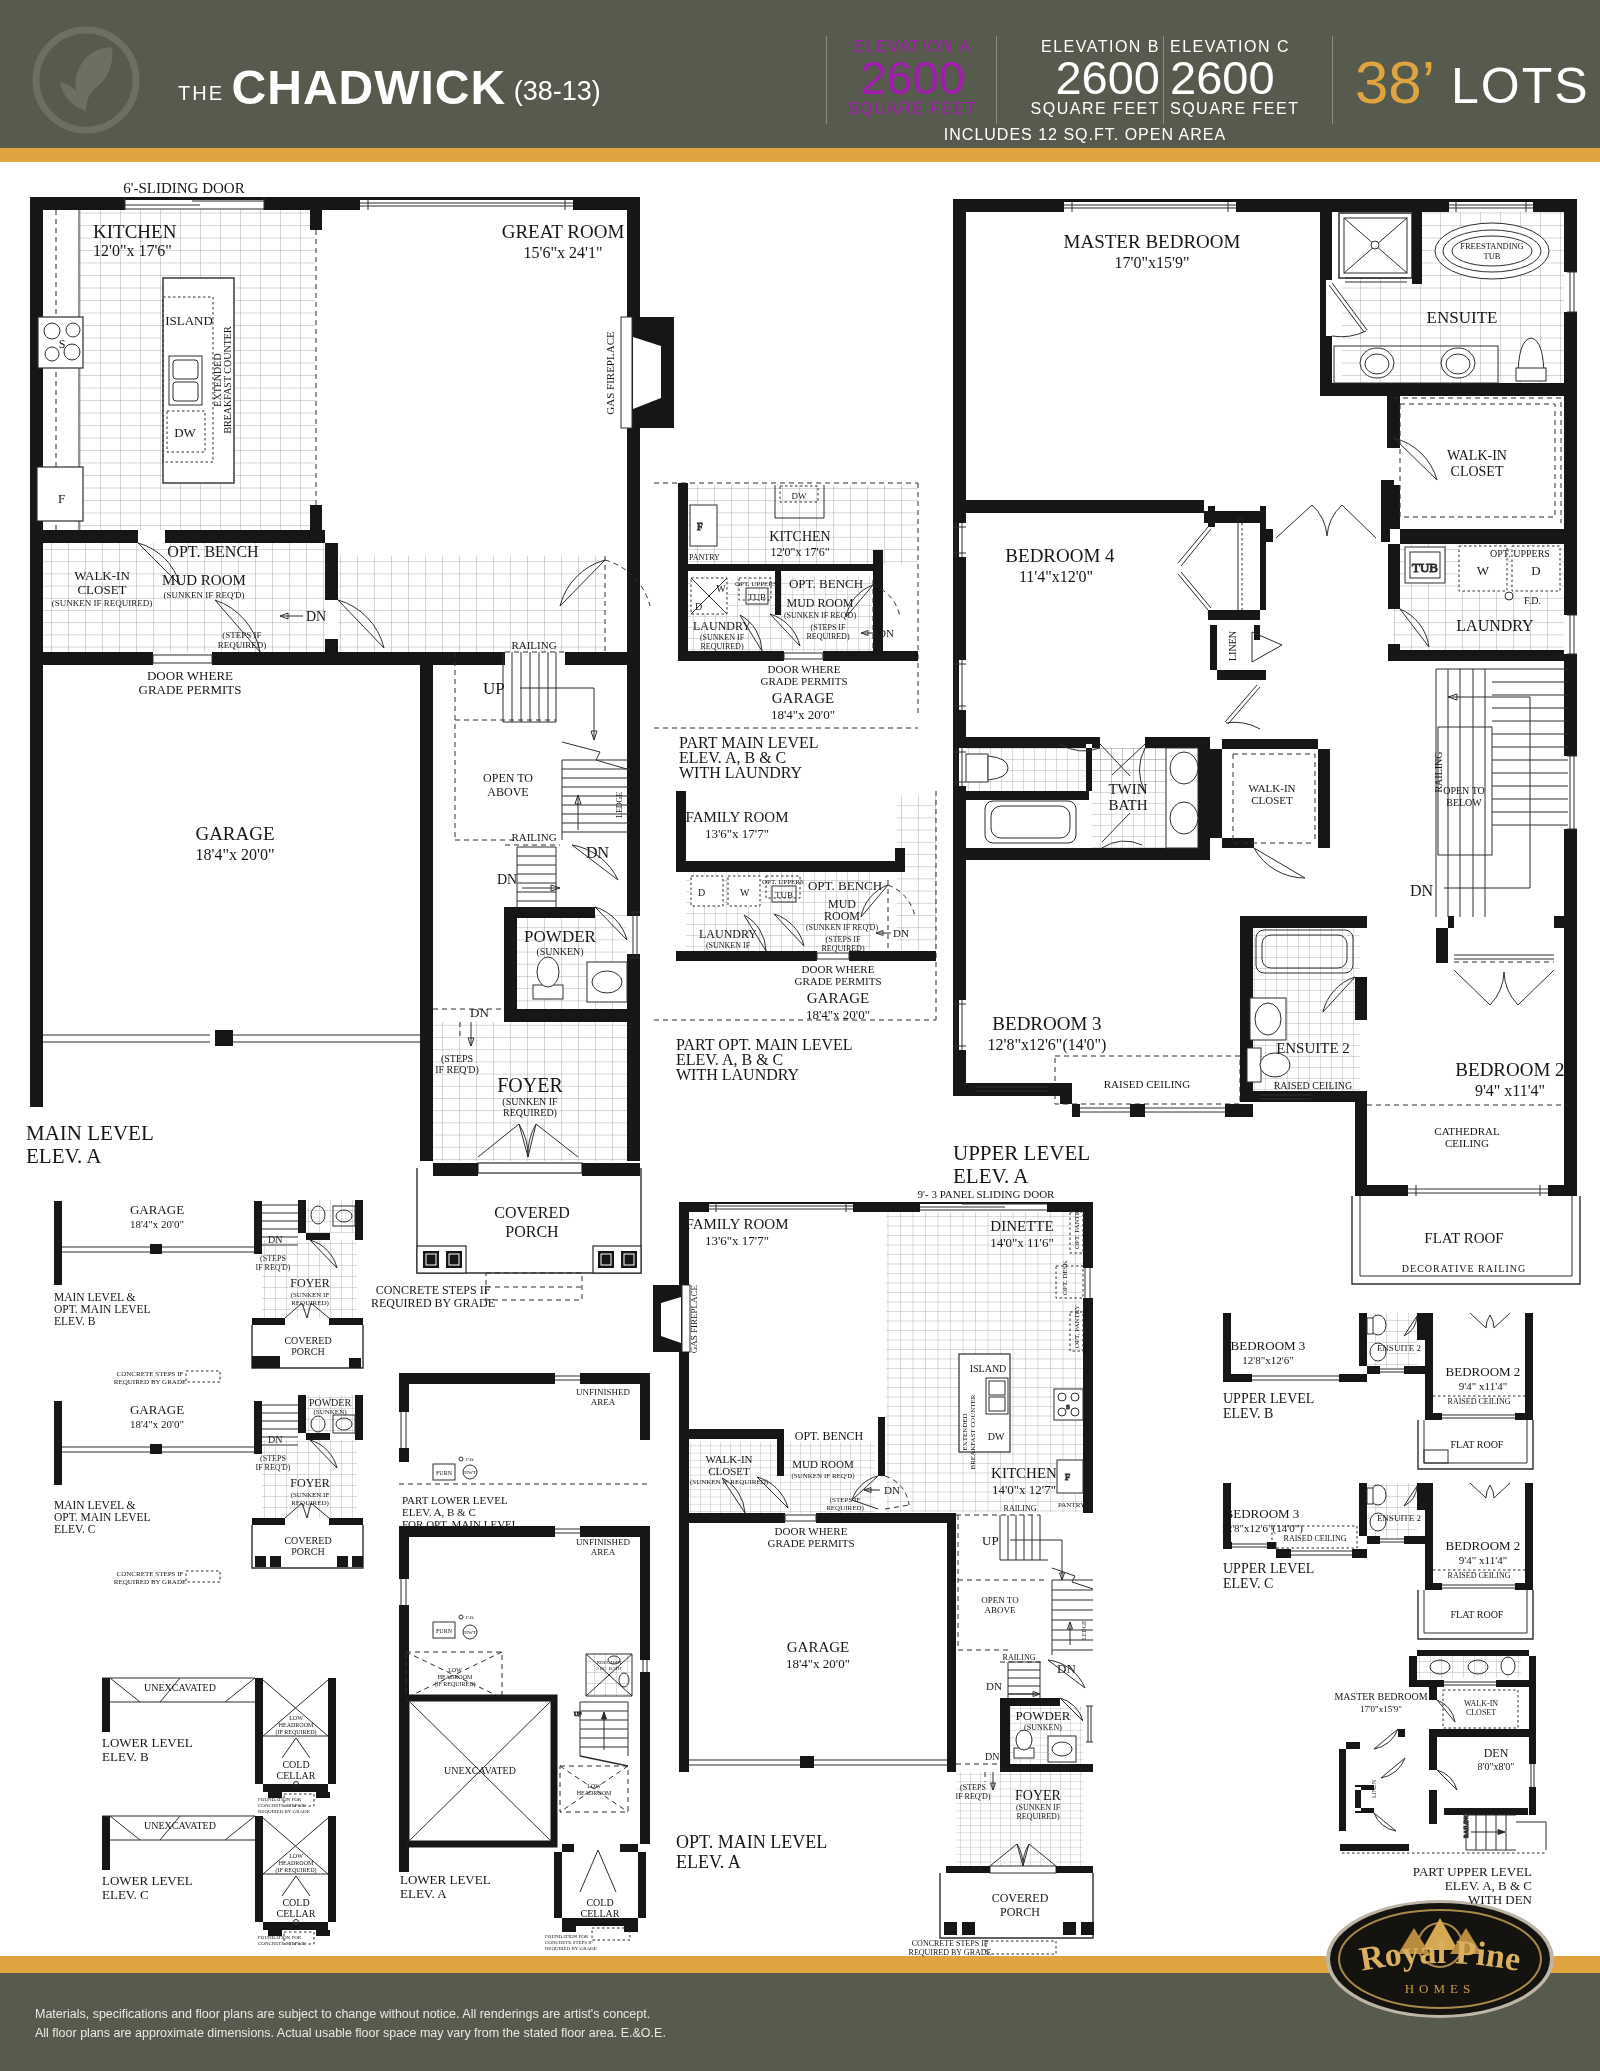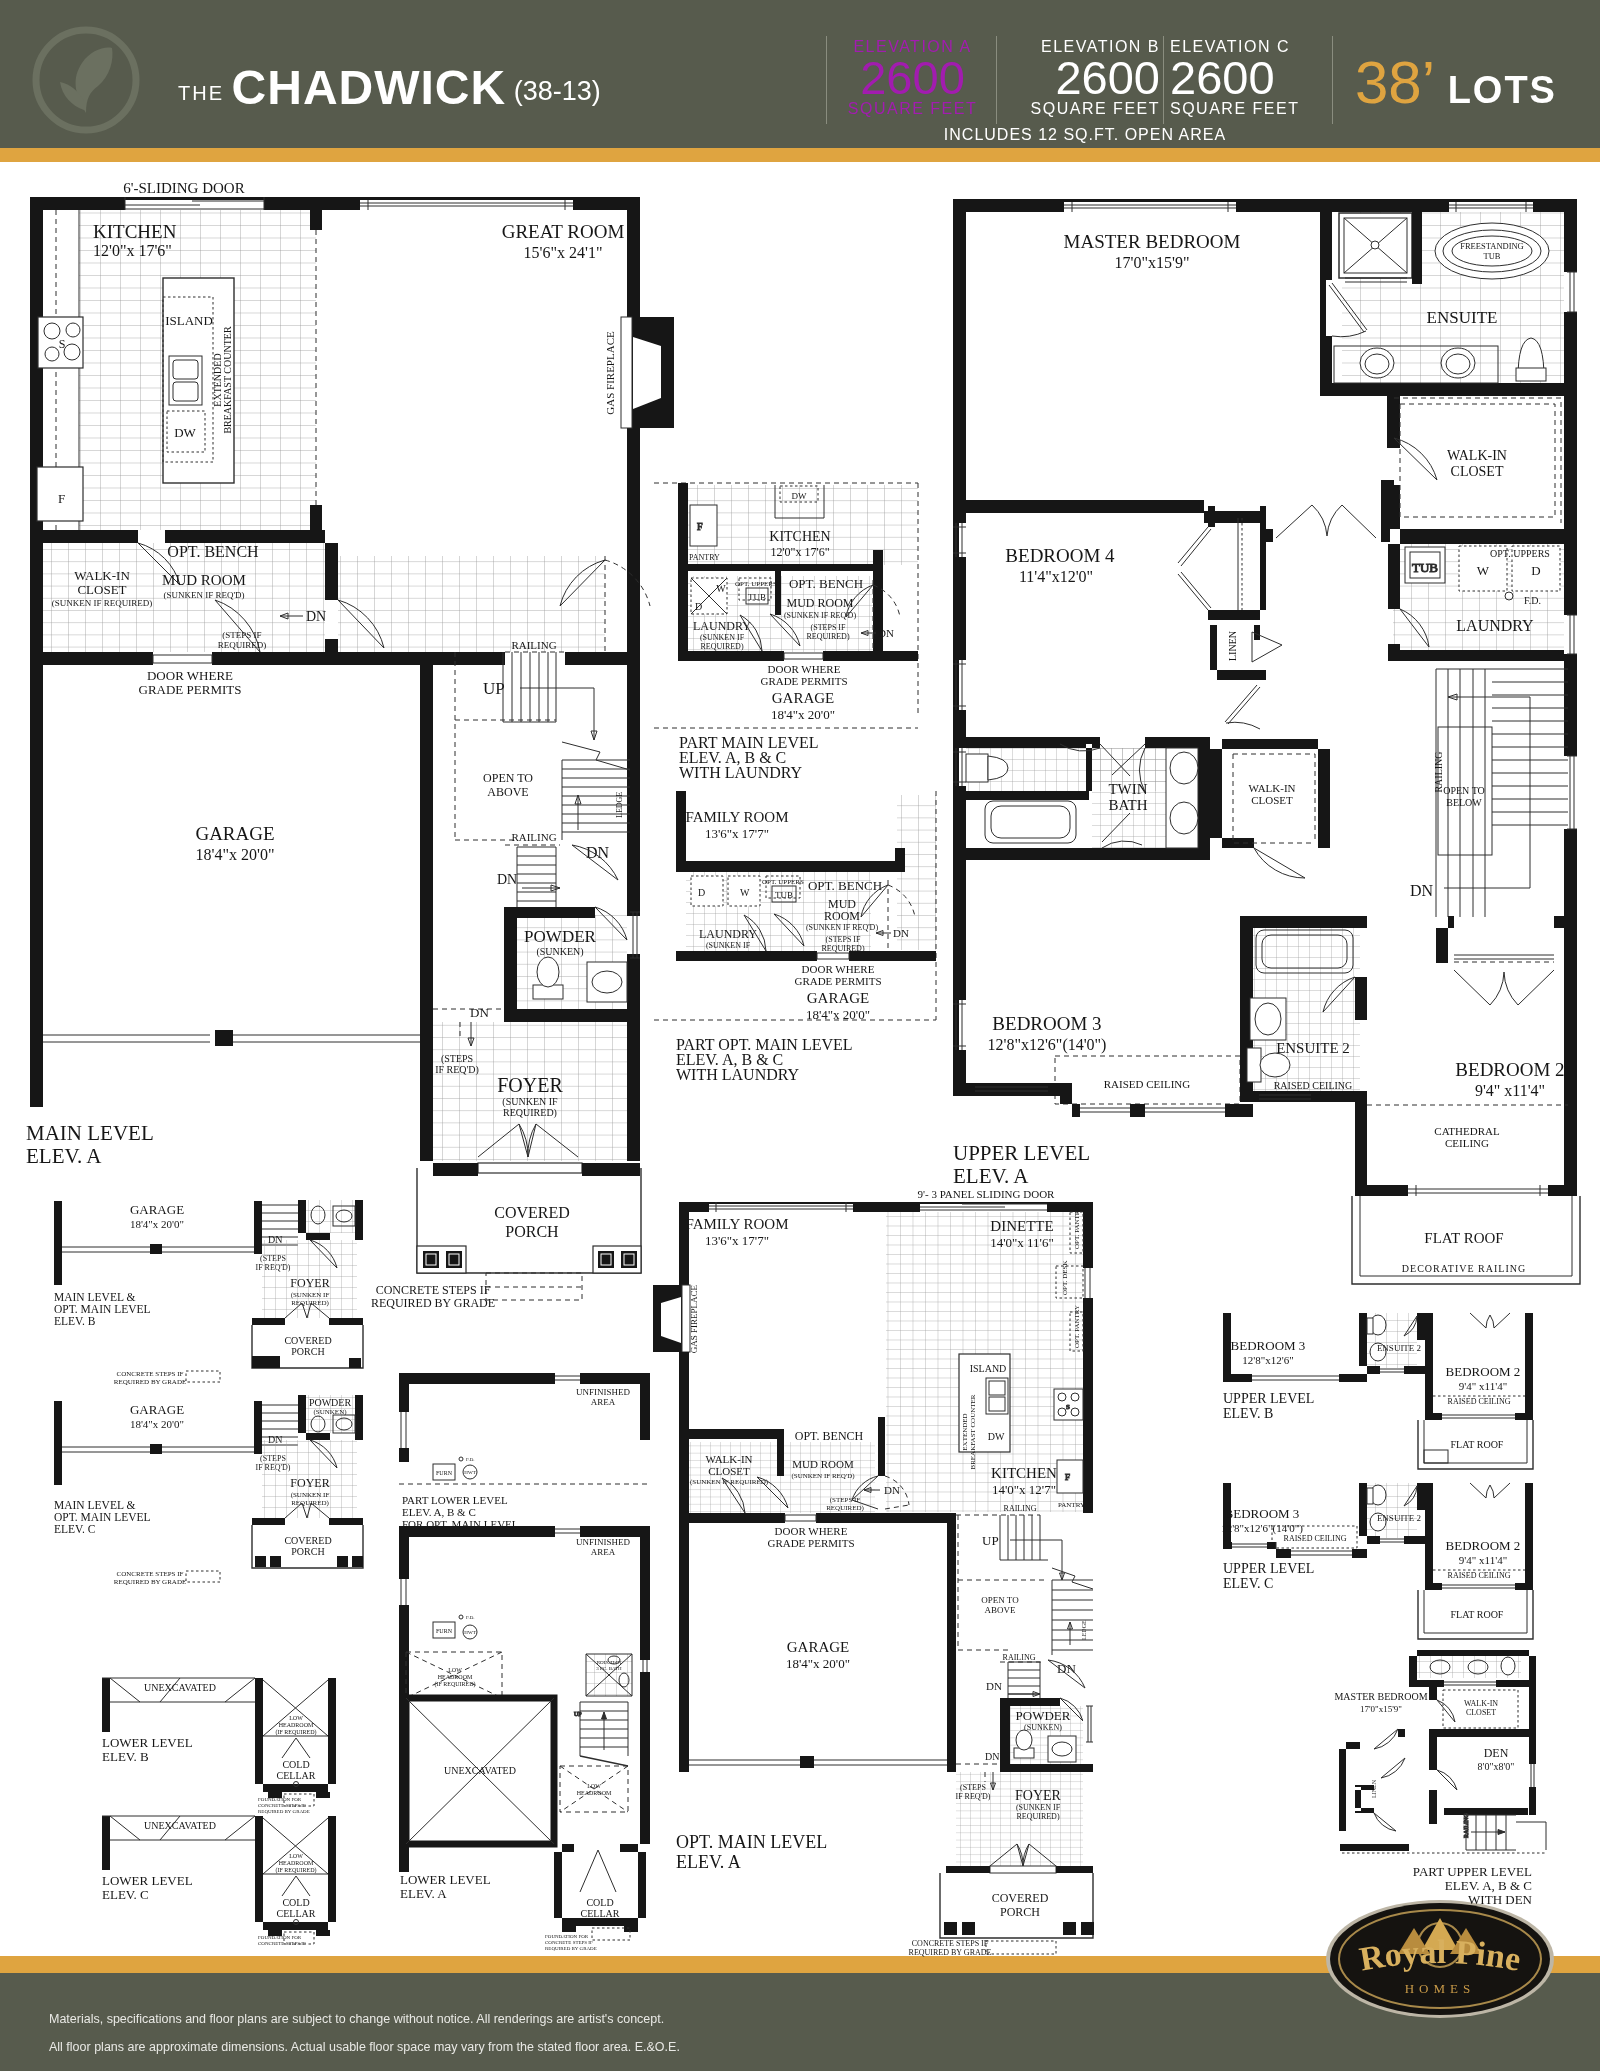--- a/index.html
+++ b/index.html
@@ -48,30 +48,30 @@
 </div>
 
 <div class="abs" style="left:826px;top:36px;width:1px;height:88px;background:#8a8d7f"></div>
 <div class="abs" style="left:996px;top:36px;width:1px;height:88px;background:#8a8d7f"></div>
 <div class="abs" style="left:1163px;top:36px;width:1px;height:88px;background:#8a8d7f"></div>
 <div class="abs" style="left:1332px;top:36px;width:1px;height:88px;background:#8a8d7f"></div>
 
 <div class="abs" style="left:835px;top:126px;width:500px;text-align:center;color:#fff;font-size:16px;letter-spacing:1px">INCLUDES 12 SQ.FT. OPEN AREA</div>
 
 <div class="abs" style="left:1355px;top:48px;width:245px;color:#fff;white-space:nowrap">
-  <span style="font-size:60px;font-weight:normal;color:#dfa440">38’</span><span style="font-size:38px;font-weight:bold;letter-spacing:2px"> LOTS</span>
+  <span style="font-size:60px;font-weight:normal;color:#dfa440">38’</span><span style="font-size:50px;font-weight:normal;letter-spacing:2px"> LOTS</span>
 </div>
 
 <div class="abs" style="left:0;top:148px;width:1600px;height:14px;background:#dfa440"></div>
 
 <div class="abs" style="left:0;top:1956px;width:1600px;height:17px;background:#dfa440"></div>
 
 <div class="abs" style="left:0;top:1973px;width:1600px;height:98px;background:#575b4d"></div>
 
-<div class="abs" style="left:49px;top:2005px;width:800px;color:#e9e9e5;font-size:12.5px;line-height:28px">Materials, specifications and floor plans are subject to change without notice. All renderings are artist's concept.<br>All floor plans are approximate dimensions. Actual usable floor space may vary from the stated floor area. E.&amp;O.E.</div>
+<div class="abs" style="left:35px;top:2005px;width:800px;color:#e9e9e5;font-size:12.5px;line-height:19px">Materials, specifications and floor plans are subject to change without notice. All renderings are artist's concept.<br>All floor plans are approximate dimensions. Actual usable floor space may vary from the stated floor area. E.&amp;O.E.</div>
 
 <svg class="abs" style="left:1322px;top:1898px" width="236" height="122" viewBox="0 0 236 122">
   <defs>
       <path id="arc" d="M18 78 Q118 52 218 78"></path>
     </defs>
   <ellipse cx="118" cy="61" rx="114" ry="59" fill="#bdb6a6"></ellipse>
   <ellipse cx="118" cy="61" rx="110" ry="56" fill="#151310"></ellipse>
   <ellipse cx="118" cy="61" rx="101" ry="49" fill="none" stroke="#a8894a" stroke-width="2"></ellipse>
   <circle cx="118" cy="47" r="22" fill="none" stroke="#a8894a" stroke-width="2"></circle>
   <path d="M100 52 L118 20 L136 52 Z" fill="#d4a952"></path>

